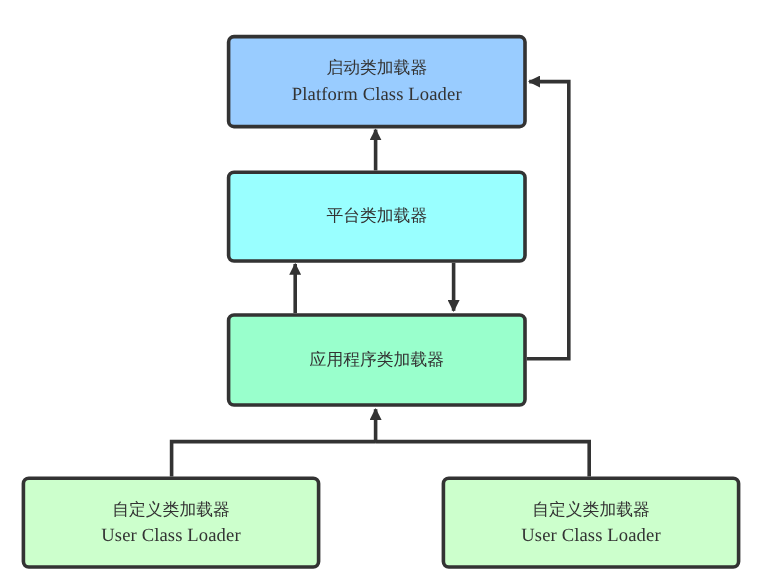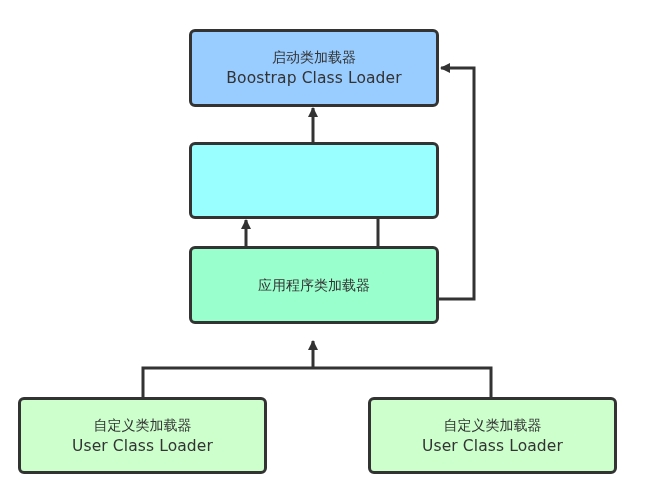--- a/index.html
+++ b/index.html
@@ -1,26 +1,26 @@
 <!DOCTYPE html>
 <html><head>
 <meta charset="utf-8">
 <style>
   html, body { margin:0; padding:0; background:#ffffff; }
   body { width:646px; height:490px; position:relative; overflow:hidden;
          font-family:"DejaVu Sans", "Liberation Sans", sans-serif; }
   .node { position:absolute; box-sizing:border-box; border:3px solid #333333;
           border-radius:6px; display:flex; flex-direction:column;
           align-items:center; justify-content:center; color:#333333;
-          font-size:15px; line-height:21px; text-align:center; }
+          font-size:15px; line-height:21px; text-align:center;font-family:Liberation Serif, serif; }
   .node .cn { font-size:14px; }
   .node .en { font-size:15.5px; letter-spacing:0.1px; }
   #bootstrap { left:189px; top:29px; width:250px; height:78px; background:#99ccff; }
   #platform  { left:189px; top:142px; width:250px; height:77px; background:#99ffff; }
-  #application { left:189px; top:246px; width:250px; height:78px; background:#99ffcc; }
+  #application { left:189px; top:261px; width:250px; height:78px; background:#99ffcc; }
   #user1 { left:18px; top:397px; width:249px; height:77px; background:#ccffcc; }
   #user2 { left:368px; top:397px; width:249px; height:77px; background:#ccffcc; }
   svg.edges { position:absolute; left:0; top:0; }
 </style>
 </head>
 <body>
 
 <svg class="edges" width="646" height="490">
   <defs>
     <marker id="arr" markerWidth="10" markerHeight="10" refX="9" refY="5" orient="auto" markerUnits="userSpaceOnUse">
@@ -36,24 +36,25 @@
 
   <polyline points="439,299 474,299 474,68 441,68" fill="none" stroke="#333333" stroke-width="3" marker-end="url(#arr)"></polyline>
 
   <polyline points="143,397 143,368 313,368" fill="none" stroke="#333333" stroke-width="3"></polyline>
   <polyline points="491,397 491,368 313,368" fill="none" stroke="#333333" stroke-width="3"></polyline>
   <line x1="313" y1="369" x2="313" y2="341" stroke="#333333" stroke-width="3" marker-end="url(#arr)"></line>
 </svg>
 
 <div class="node" id="bootstrap" style="background: rgb(153, 204, 255);">
   <div class="cn">启动类加载器</div>
-  <div class="en">Boostrap Class Loader</div>
+  <div class="en">Platform Class Loader</div>
 </div>
 
 <div class="node" id="platform" style="background: rgb(153, 255, 255);">
+  <div class="cn">平台类加载器</div>
 </div>
 
 <div class="node" id="application" style="background: rgb(153, 255, 204);">
   <div class="cn">应用程序类加载器</div>
 </div>
 
 <div class="node" id="user1" style="background: rgb(204, 255, 204);">
   <div class="cn">自定义类加载器</div>
   <div class="en">User Class Loader</div>
 </div>

